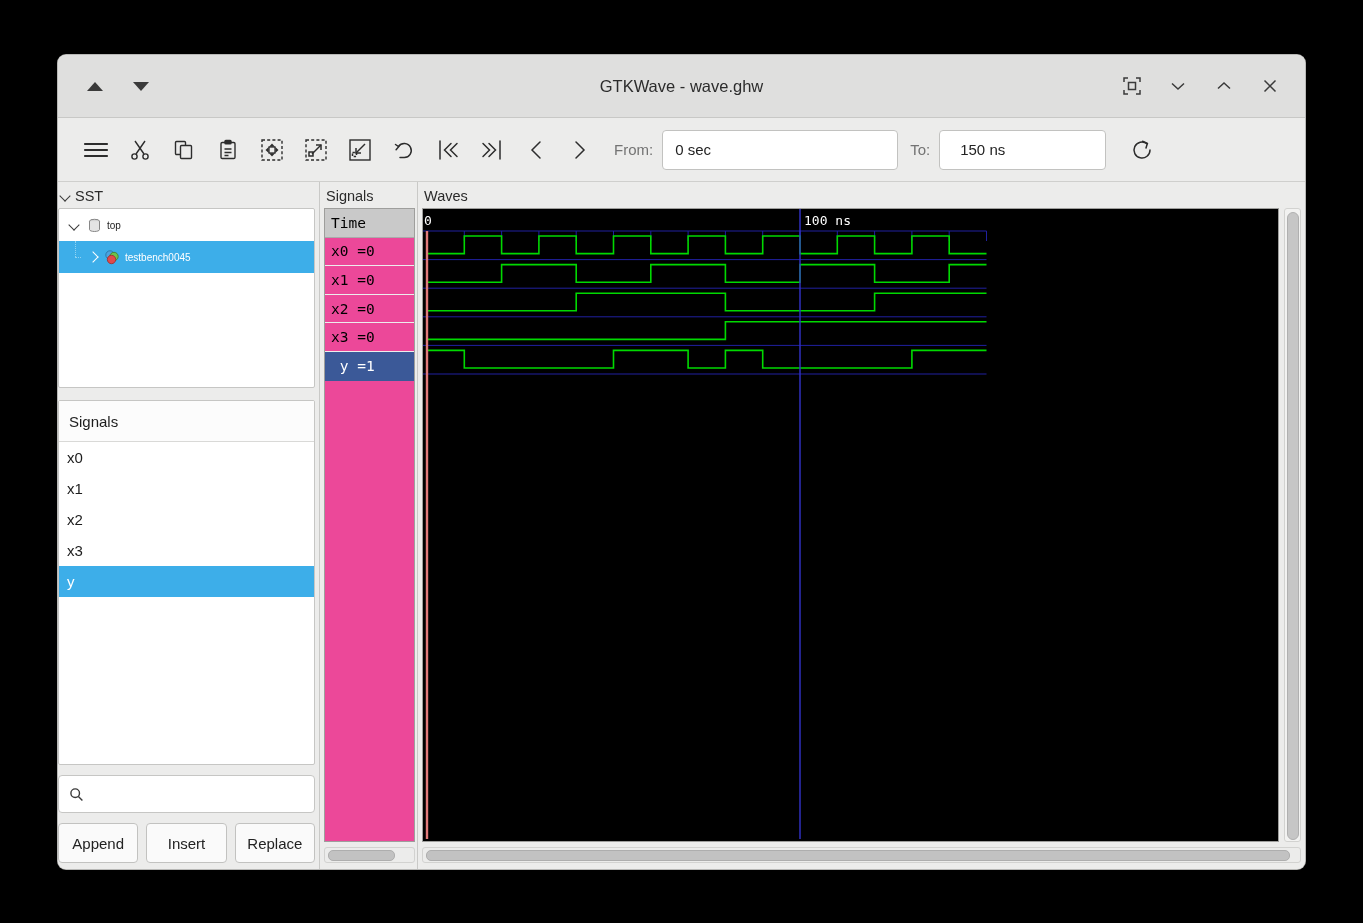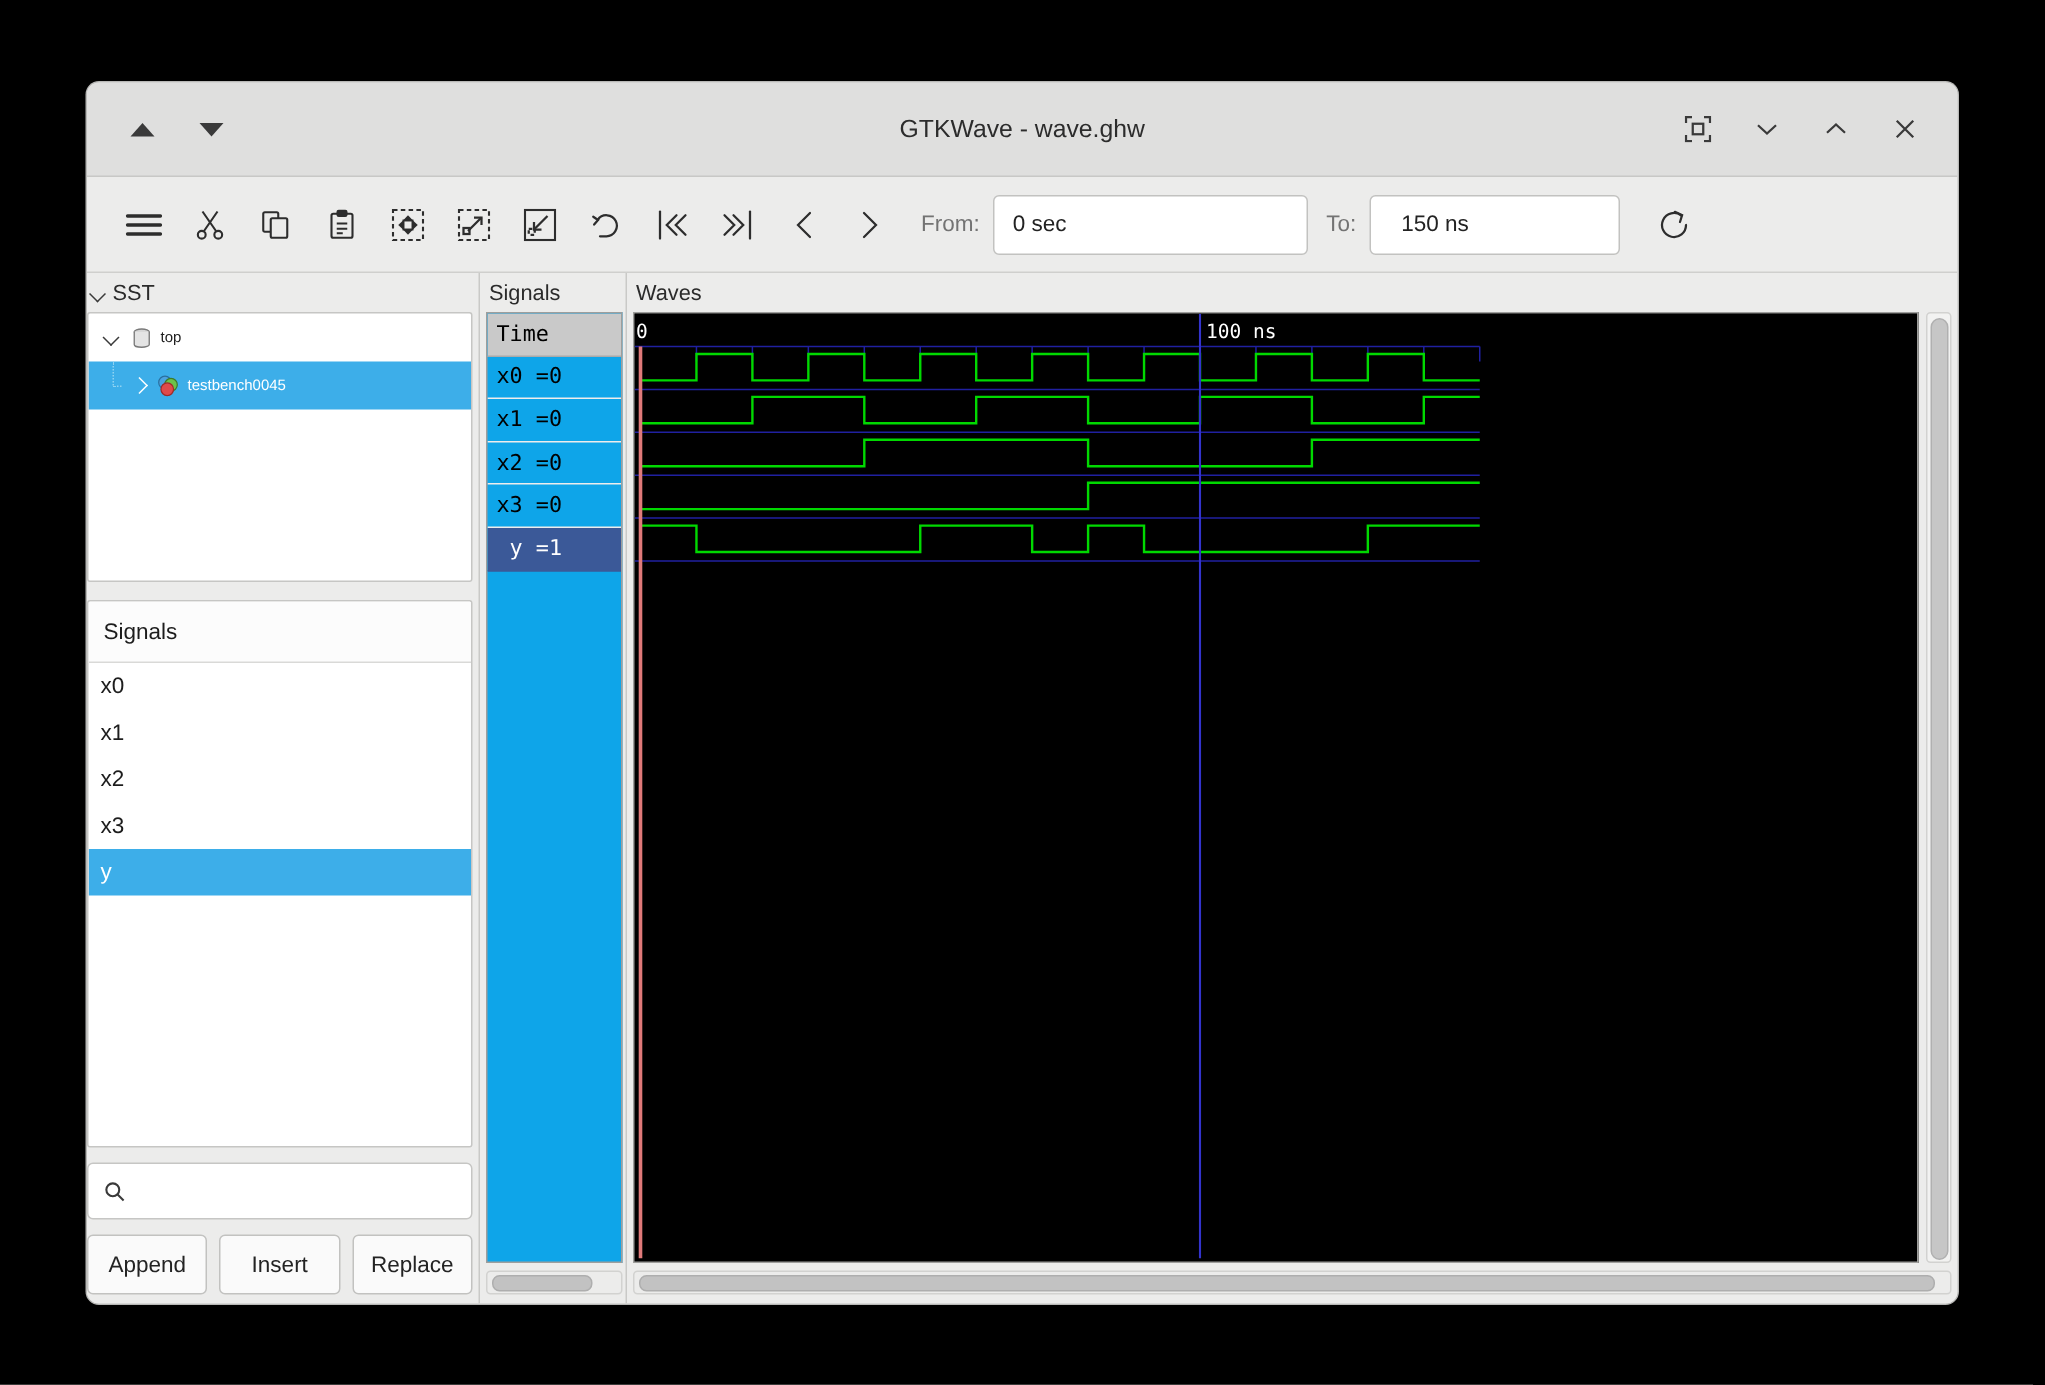--- a/index.html
+++ b/index.html
@@ -117,21 +117,21 @@
     background: #ffffff;
     border: 1px solid #c2c2c0;
     border-radius: 4px;
     display: flex;
     align-items: center;
     padding: 0 12px;
     font-size: 15px;
     color: #232323;
     box-sizing: border-box;
   }
-  #from-field { width: 210px; }
+  #from-field { width: 236px; }
   #to-field { width: 167px; padding-left: 20px; }
 
   
   #body {
     flex: 1;
     display: flex;
     min-height: 0;
     background: #ececeb;
   }
 
@@ -317,21 +317,21 @@
     flex: none;
     display: flex;
     flex-direction: column;
     border-right: 1px solid #c9c9c7;
     padding: 4px 2px 6px 4px;
     box-sizing: border-box;
   }
   #namepane .pane-header { padding-left: 2px; }
   #name-rows {
     flex: 1;
-    background: #0ea5e9;
+    background: #ec4899;
     border: 1px solid #9e9e9c;
     overflow: hidden;
     min-height: 0;
   }
   .name-row {
     height: 28.6px;
     display: flex;
     align-items: center;
     font-family: "DejaVu Sans Mono", monospace;
     font-size: 14.5px;

